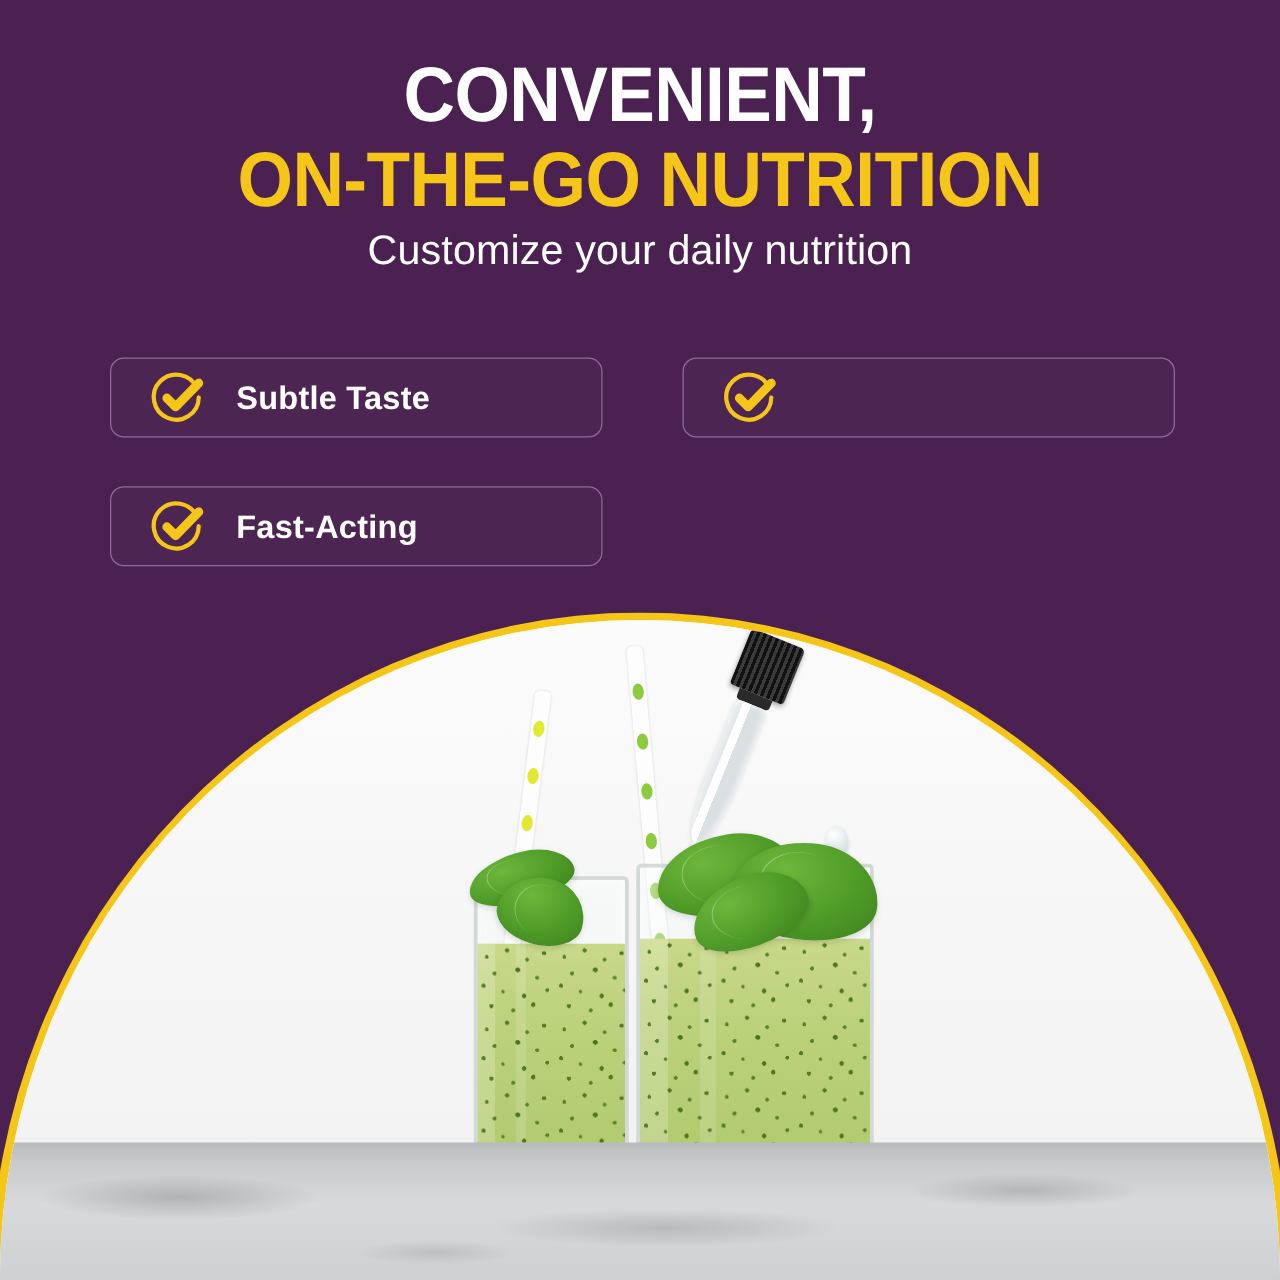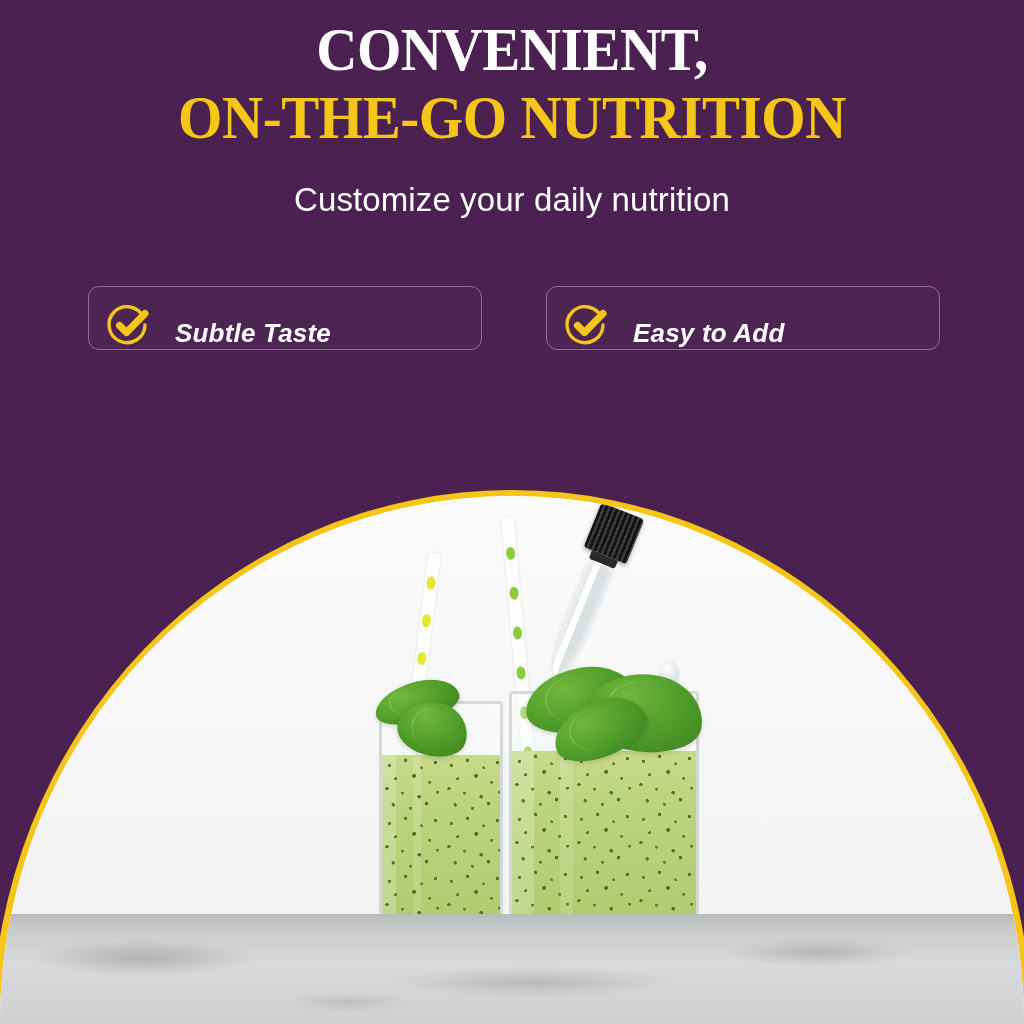--- a/index.html
+++ b/index.html
@@ -6,21 +6,21 @@
   html,body { width:1024px; height:1024px; }
   body {
     background:#4A2150;
     font-family:"Liberation Sans", sans-serif;
     overflow:hidden;
     position:relative;
   }
 
   
   .headline-block{
-    position:absolute; top:16px; left:0; width:1024px; text-align:center;font-family:Liberation Serif, serif;
+    position:absolute; top:44px; left:0; width:1024px; text-align:center;
   }
   .headline-l1{
     font-size:62px; line-height:66px; font-weight:bold; color:#FFFFFF;
     letter-spacing:-0.5px; transform:scaleX(0.92); transform-origin:center;
   }
   .headline-l2{
     font-size:62px; line-height:70px; font-weight:bold; color:#F5C518;
     letter-spacing:-0.5px; transform:scaleX(0.92); transform-origin:center;
   }
 
@@ -39,24 +39,23 @@
     width:852px;
     display:grid;
     grid-template-columns: 394px 394px;
     grid-template-rows: 64px 64px;
     column-gap:64px;
     row-gap:39px;
   }
   .pill{
     border:1.4px solid #8E6E98;
     border-radius:11px;
-    display:flex; align-items:flex-end;
-    padding-left:16px;
+    display:flex; align-items:center;
+    padding-left:30px;
     background:rgba(255,255,255,0.018);
-    font-style:italic;
   }
   .pill-icon{ width:48px; height:48px; flex:0 0 48px; display:block; }
   .pill-label{
     margin-left:22px;
     font-size:26px; color:#FFFFFF; font-weight:bold; letter-spacing:0.2px;
   }
 
   
   .arch-wrap{
     position:absolute; left:0; bottom:0; width:1024px; height:534px;
@@ -201,24 +200,30 @@
       <path d="M14.5 24.5 L21.5 31.5 L40 12.5" fill="none" stroke="#F5C518" stroke-width="7.2" stroke-linecap="round" stroke-linejoin="round"></path>
     </svg>
     <span class="pill-label">Subtle Taste</span>
   </div>
 
   <div class="pill">
     <svg class="pill-icon" viewBox="0 0 48 48">
       <path d="M38.5 16.5 A18 18 0 1 0 40 24" fill="none" stroke="#F5C518" stroke-width="3.4" stroke-linecap="round"></path>
       <path d="M14.5 24.5 L21.5 31.5 L40 12.5" fill="none" stroke="#F5C518" stroke-width="7.2" stroke-linecap="round" stroke-linejoin="round"></path>
     </svg>
-    <span class="pill-label">Easy to Add</span>
-  </div>
-
-
+  </div>
+
+
+  <div class="pill">
+    <svg class="pill-icon" viewBox="0 0 48 48">
+      <path d="M38.5 16.5 A18 18 0 1 0 40 24" fill="none" stroke="#F5C518" stroke-width="3.4" stroke-linecap="round"></path>
+      <path d="M14.5 24.5 L21.5 31.5 L40 12.5" fill="none" stroke="#F5C518" stroke-width="7.2" stroke-linecap="round" stroke-linejoin="round"></path>
+    </svg>
+    <span class="pill-label">Fast-Acting</span>
+  </div>
 
 </div>
 
 <div class="arch-wrap">
   <div class="arch-border"></div>
   <div class="arch-photo" title="Two tall glasses of green spinach banana smoothie with polka-dot paper straws, a glass dropper releasing a drop, fresh spinach leaves and bananas on a gray stone counter">
 
     <div class="wall"></div>
 
     <div class="straw straw-a">

